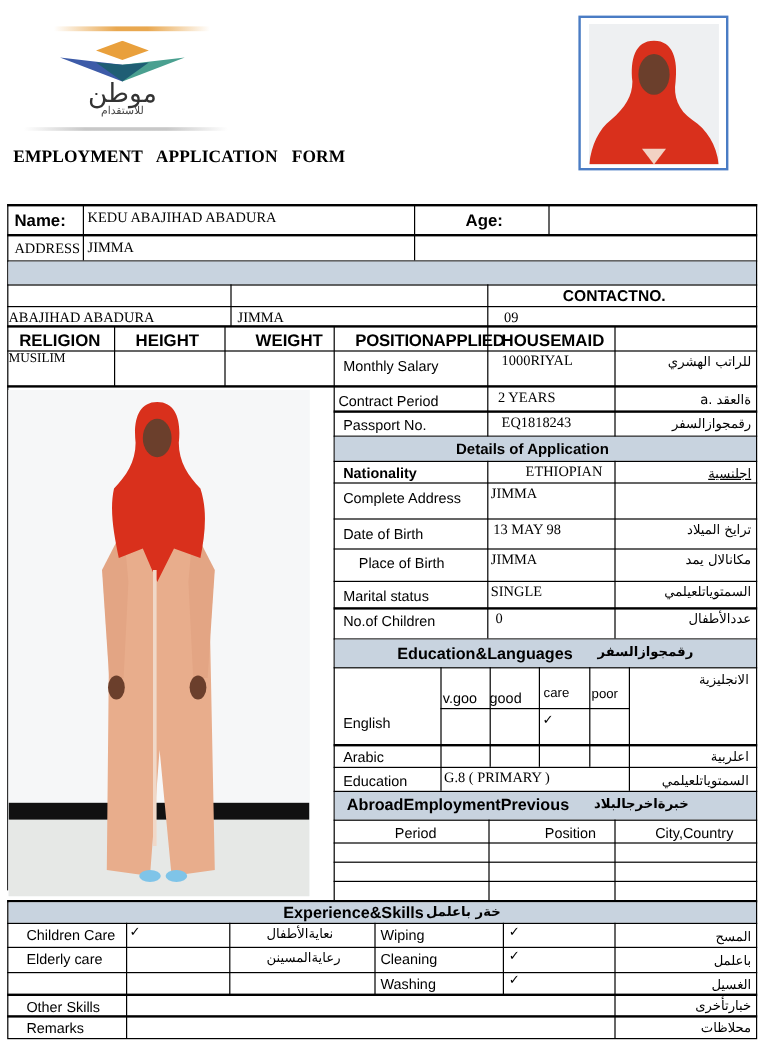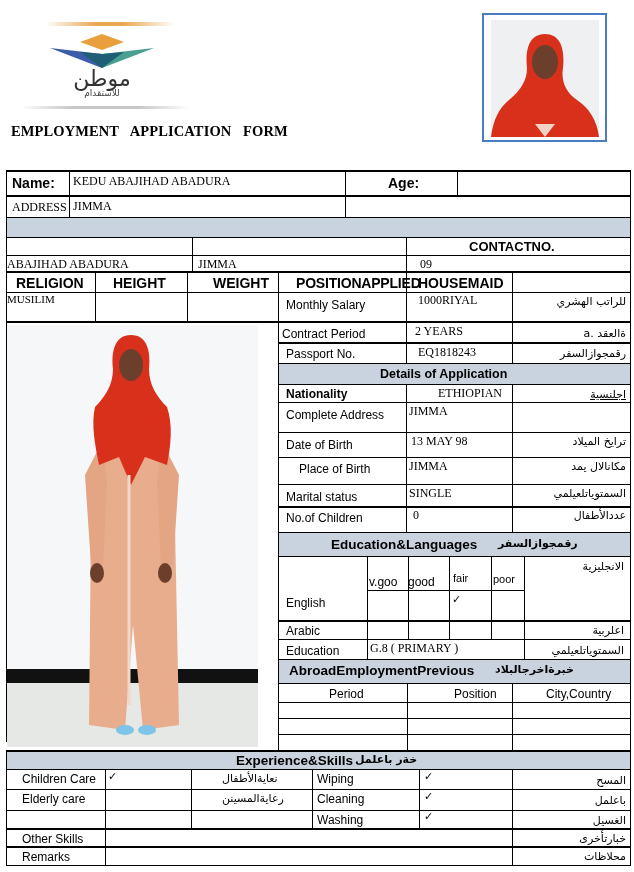--- a/index.html
+++ b/index.html
@@ -208,21 +208,21 @@
 <div class="vl" style="left:524px; top:556px; height:103px;"></div>
 
 <div class="hl" style="left:367px; top:590px; width:158px;"></div>
 <div class="hl2" style="left:278px; top:620px; width:353px;"></div>
 <div class="hl" style="left:278px; top:639px; width:353px;"></div>
 <div class="hl" style="left:278px; top:659px; width:353px;"></div>
 
 <div class="t ar" style="right:10px; top:561px;">الانجليزية</div>
 <div class="t lbl" style="left:369px; top:576px;">v.goo</div>
 <div class="t lbl" style="left:408px; top:576px;">good</div>
-<div class="t lbl" style="left:453px; top:573px; font-size:11px;">fair</div>
+<div class="t lbl" style="left:453px; top:573px; font-size:11px;">care</div>
 <div class="t lbl" style="left:493px; top:574px; font-size:11px;">poor</div>
 
 <div class="t lbl" style="left:286px; top:597px;">English</div>
 <div class="t chk" style="left:370px; top:594px;"></div>
 <div class="t chk" style="left:411px; top:594px;"></div>
 <div class="t chk" style="left:452px; top:594px;">✓</div>
 <div class="t chk" style="left:494px; top:594px;"></div>
 
 <div class="t lbl" style="left:286px; top:625px;">Arabic</div>
 <div class="t ar" style="right:10px; top:625px;">اعلربية</div>

